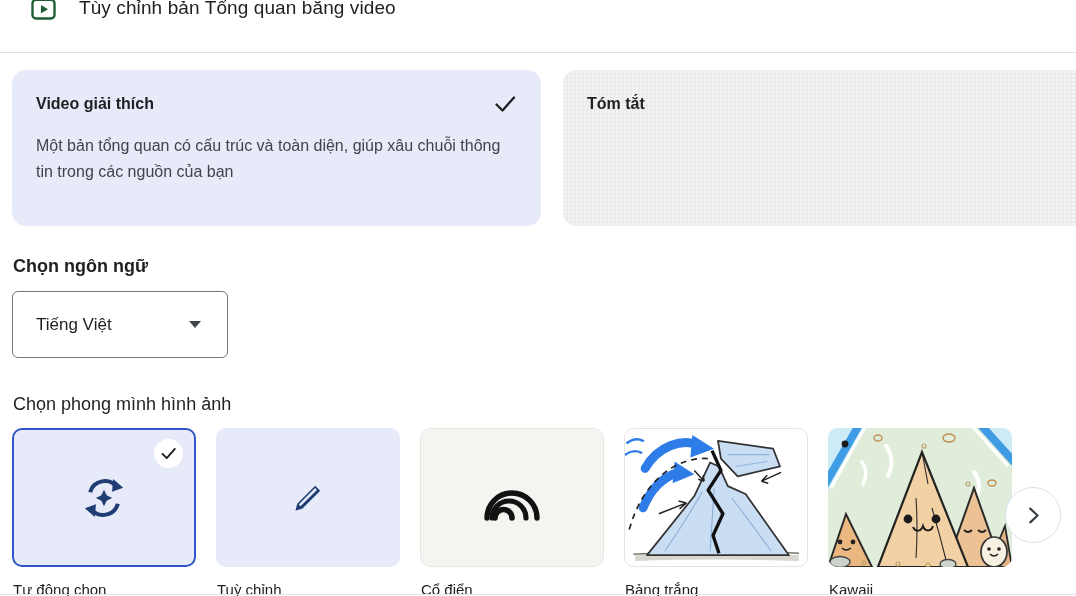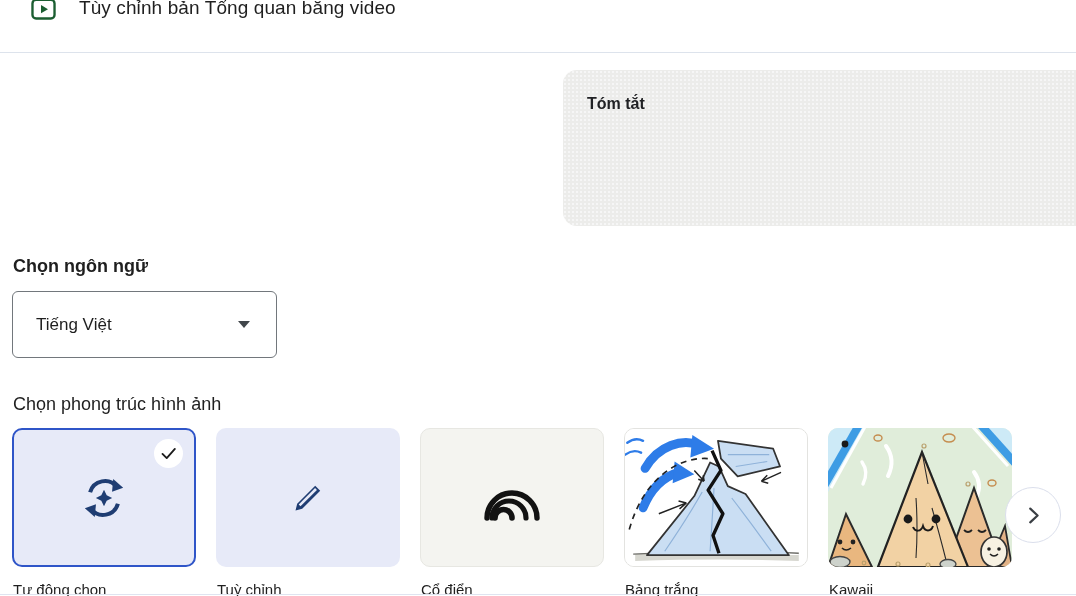--- a/index.html
+++ b/index.html
@@ -24,21 +24,21 @@
   .fcard.alt{left:563px;background:var(--graycard);
     background-image:radial-gradient(rgba(255,255,255,.55) 1px, transparent 1px);background-size:4px 4px;}
   .fcard .row{display:flex;align-items:flex-start;justify-content:space-between;}
   .fcard h2{font-size:16px;font-weight:700;color:#202124;}
   .fcard p{margin-top:17px;font-size:16px;line-height:26px;color:var(--text2);max-width:484px;}
   .checkmark{width:24px;height:24px;margin-top:-3px;}
 
   
   .sec-label{position:absolute;left:13px;font-size:18px;color:#1f1f1f;}
   .lang-label{top:256px;font-weight:bold;}
-  .dropdown{position:absolute;left:12px;top:291px;width:265px;height:67px;border:1px solid var(--border-gray);
+  .dropdown{position:absolute;left:12px;top:291px;width:216px;height:67px;border:1px solid var(--border-gray);
     border-radius:6px;display:flex;align-items:center;padding:0 26px 0 23px;cursor:pointer;background:#fff;}
   .dropdown .val{font-size:17px;color:#1f1f1f;flex:1;}
   .caret{width:0;height:0;border-left:6px solid transparent;border-right:6px solid transparent;
     border-top:7px solid #41464b;}
 
   
   .style-label{top:394px;}
   .scard{position:absolute;top:428px;width:184px;height:139px;border-radius:10px;background:var(--lavender);
     display:flex;align-items:center;justify-content:center;cursor:pointer;overflow:hidden;}
   .scard.selected{border:2px solid var(--accent);}
@@ -63,34 +63,43 @@
 
   <div class="header">
     <svg class="vicon" viewBox="0 0 24 24">
       <rect x="2.2" y="3.4" width="19.6" height="16.6" rx="3.2" fill="none" stroke="#1b5e31" stroke-width="2.1"></rect>
       <path d="M9.8 8 L16 11.7 L9.8 15.4 Z" fill="#1b5e31"></path>
     </svg>
     <h1>Tùy chỉnh bản Tổng quan bằng video</h1>
   </div>
   <div class="divider"></div>
 
+  <div class="fcard sel">
+    <div class="row">
+      <h2>Video giải thích</h2>
+      <svg class="checkmark" viewBox="0 0 24 24">
+        <path d="M3.5 12.5 L9.5 18.5 L21 5.5" fill="none" stroke="#202124" stroke-width="2.3" stroke-linecap="round" stroke-linejoin="round"></path>
+      </svg>
+    </div>
+    <p>Một bản tổng quan có cấu trúc và toàn diện, giúp xâu chuỗi thông tin trong các nguồn của bạn</p>
+  </div>
 
   <div class="fcard alt">
     <div class="row">
       <h2>Tóm tắt</h2>
     </div>
   </div>
 
   <div class="sec-label lang-label">Chọn ngôn ngữ</div>
   <div class="dropdown">
     <span class="val">Tiếng Việt</span>
     <span class="caret"></span>
   </div>
 
-  <div class="sec-label style-label" style="top:394px">Chọn phong trúc hình ảnh</div>
+  <div class="sec-label style-label" style="top:394px">Chọn phong mình hình ảnh</div>
 
   <div class="scard selected" style="left:12px">
     <span class="checkcircle">
       <svg width="17" height="17" viewBox="0 0 24 24">
         <path d="M3.5 12.5 L9.5 18.5 L21 5.5" fill="none" stroke="#1c1c1c" stroke-width="2.6" stroke-linecap="round" stroke-linejoin="round"></path>
       </svg>
     </span>
     <svg width="46" height="46" viewBox="0 0 48 48">
       <path d="M9.5 18 A16 16 0 0 1 37.5 12.5" fill="none" stroke="#1f3d73" stroke-width="4.2"></path>
       <path d="M33.6 4.2 L44 13.2 L32.4 17.4 Z" fill="#1f3d73"></path>

